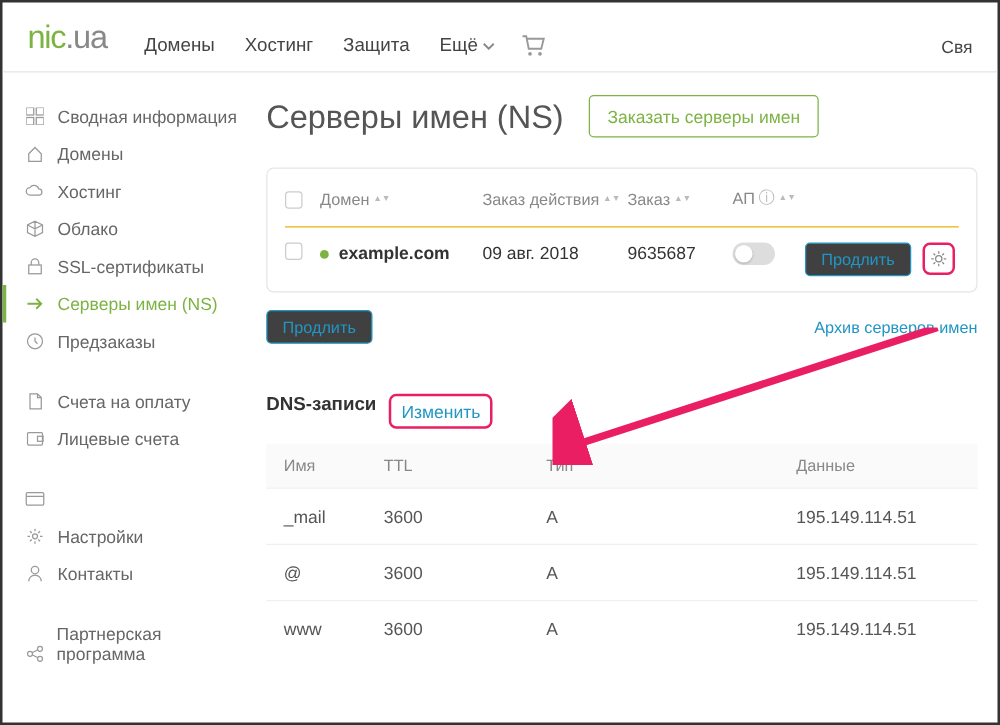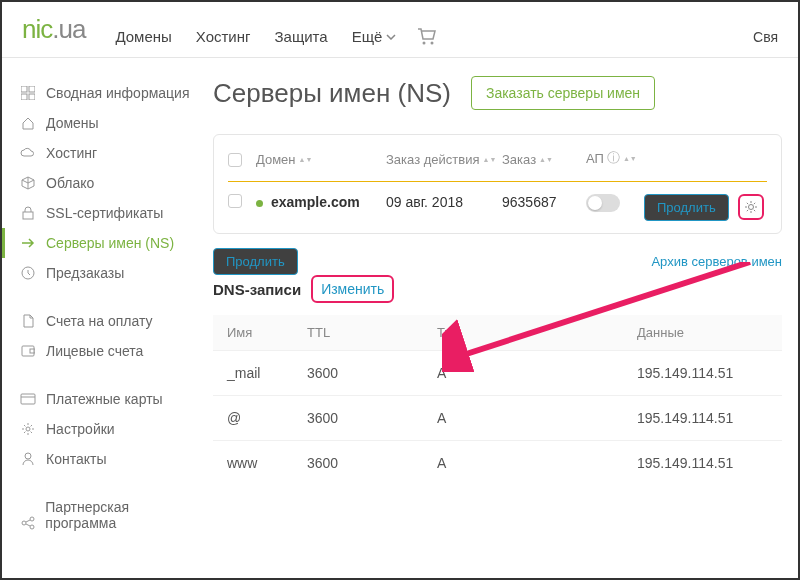--- a/index.html
+++ b/index.html
@@ -38,21 +38,21 @@
 .checkbox{width:14px;height:14px;border:1px solid #ccc;border-radius:3px}
 .dot{width:7px;height:7px;background:#7cb342;border-radius:50%;display:inline-block;margin-right:8px}
 .domain-name{font-weight:600;color:#333}
 .toggle{width:34px;height:18px;background:#ddd;border-radius:10px;position:relative}
 .toggle::after{content:"";width:14px;height:14px;background:#fff;border-radius:50%;position:absolute;top:2px;left:2px;box-shadow:0 1px 2px rgba(0,0,0,.2)}
 .renew-btn{border:1px solid #2196c4;color:#2196c4;background:#404040;padding:5px 12px;border-radius:4px;cursor:pointer;font-size:13px}
 .gear-highlight{border:2px solid #e91e63;border-radius:6px;padding:3px;display:inline-flex}
 .gear{color:#888}
 .below-row{display:flex;justify-content:space-between;align-items:center;margin-top:14px}
 .archive-link{color:#2196c4;font-size:13px;cursor:pointer}
-.dns-head{display:flex;align-items:center;gap:10px;margin-bottom:12px}
+.dns-head{display:flex;gap:10px;margin-top:40px;margin-bottom:12px}
 .dns-title{font-weight:600;color:#333;font-size:15px}
 .edit-highlight{border:2px solid #e91e63;border-radius:6px;padding:4px 2px}
 .edit-link{color:#2196c4;font-size:14px;cursor:pointer;padding:2px 6px}
 .dns-table{width:100%}
 .dns-thead{display:flex;padding:10px 14px;background:#fafafa;font-size:13px;color:#888}
 .dns-row{display:flex;padding:14px;border-top:1px solid #f0f0f0;font-size:14px;color:#555}
 .dns-name{width:80px}
 .dns-ttl{width:130px}
 .dns-type{width:200px}
 .dns-data{flex:1}
@@ -168,21 +168,20 @@
         <span>Лицевые счета</span>
       </div>
     <div class="side-divider"></div>
     <div class="side-item">
         <span class="side-icon">
           <svg width="16" height="12">
             <rect x="1" y="1" width="14" height="10" stroke="#999" fill="none" rx="1"></rect>
             <line x1="1" y1="4" x2="15" y2="4" stroke="#999"></line>
           </svg>
         </span>
-        <span>Платежные карты</span>
       </div>
     <div class="side-item">
         <span class="side-icon">
           <svg width="14" height="14">
             <circle cx="7" cy="7" r="2" stroke="#999" fill="none"></circle>
             <path d="M7 1v2M7 11v2M1 7h2M11 7h2M3 3l1.4 1.4M9.6 9.6L11 11M3 11l1.4-1.4M9.6 4.4L11 3" stroke="#999"></path>
           </svg>
         </span>
         <span>Настройки</span>
       </div>

